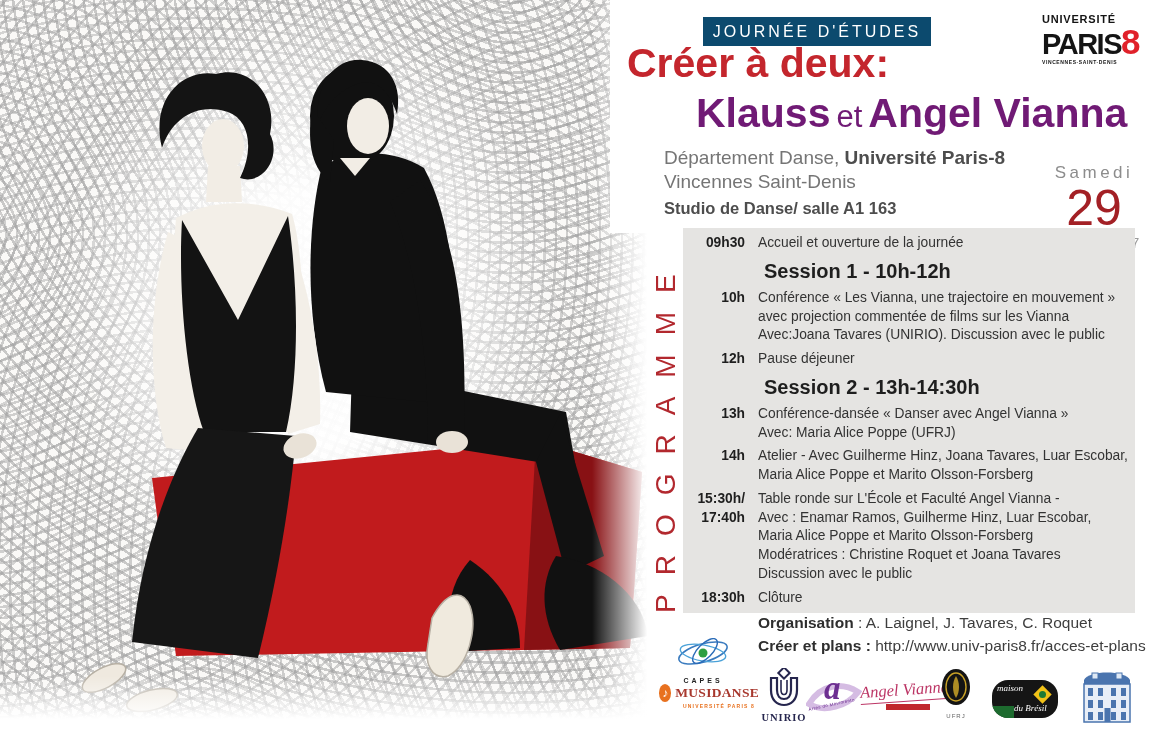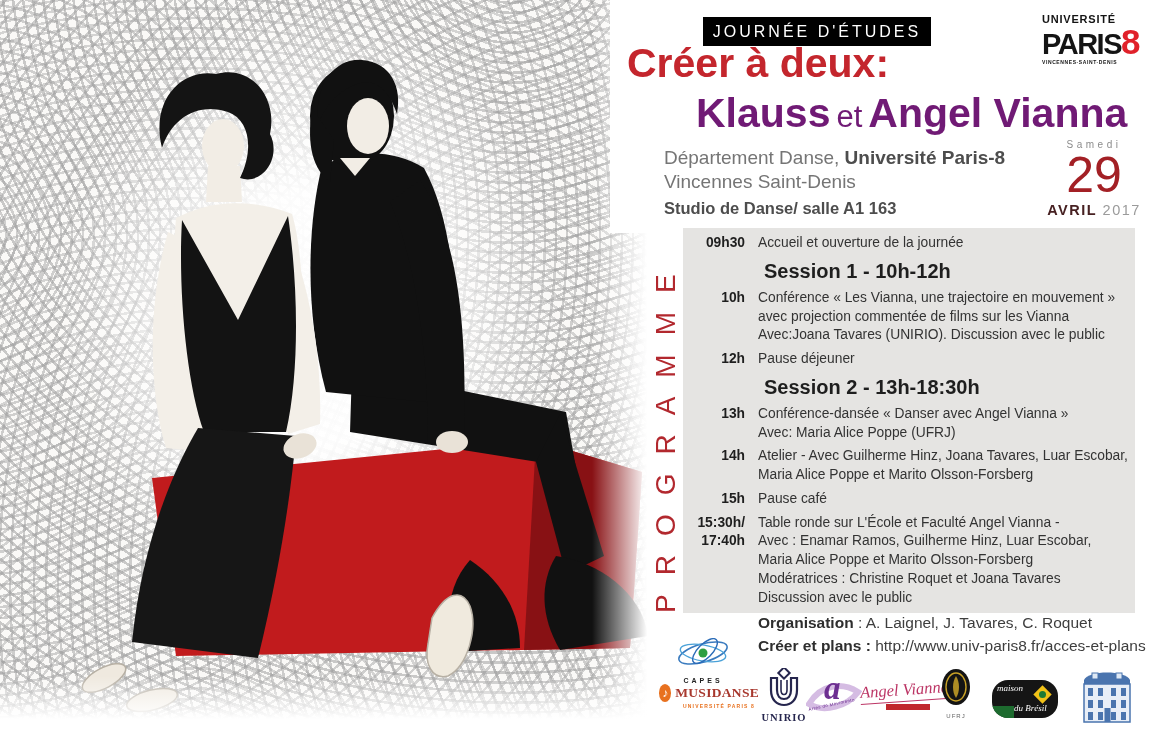--- a/index.html
+++ b/index.html
@@ -21,38 +21,38 @@
   .fade-bottom { position:absolute; left:0; bottom:0; width:655px; height:55px;
     background:linear-gradient(rgba(255,255,255,0), #ffffff 78%); }
   .fade-right { position:absolute; left:592px; top:0; width:63px; height:731px;
     background:linear-gradient(90deg, rgba(255,255,255,0), #ffffff 88%); }
   .scene { position:absolute; left:0; top:0; width:655px; height:731px; }
 
   
   .white-top { position:absolute; left:610px; top:0; width:562px; height:233px; background:#ffffff; }
 
   
-  .badge { position:absolute; left:703px; top:17px; width:228px; height:29px; background:#000000;
+  .badge { position:absolute; left:703px; top:17px; width:228px; height:29px; background:#0c4a6e;
     color:#ffffff; font-size:16px; letter-spacing:3px; line-height:29px; text-align:center; }
   .p8-logo { position:absolute; left:1042px; top:14px; width:110px; line-height:1; }
   .p8-top { font-size:11px; font-weight:bold; letter-spacing:.8px; color:#141414; }
   .p8-main { font-size:29px; font-weight:bold; letter-spacing:-1.5px; color:#141414; line-height:.95; }
   .p8-eight { font-size:35px; color:#e0212a; letter-spacing:0; }
   .p8-sub { font-size:5px; font-weight:bold; letter-spacing:.6px; color:#141414; margin-top:1px; }
 
   .title-l1 { position:absolute; left:627px; top:40px; font-size:41px; font-weight:bold; color:#c4262d; }
   .title-l2 { position:absolute; left:696px; top:90px; font-size:41px; font-weight:bold; color:#701a75; white-space:nowrap; }
   .title-et { font-weight:400; font-size:31px; margin:0 6px; }
 
   .subtitle { position:absolute; left:664px; top:146px; font-size:19px; color:#757575; line-height:1.28; }
   .subtitle b { color:#4d4d4d; }
   .subtitle .room { font-size:16.5px; font-weight:bold; color:#4d4d4d; margin-top:3px; }
 
   .date-block { position:absolute; left:1042px; top:139px; width:104px; text-align:center; }
-  .date-weekday { font-size:10px; letter-spacing:3.5px; color:#8c8c8c; font-weight:500; }
+  .date-weekday { font-size:17px; letter-spacing:3.5px; color:#8c8c8c; font-weight:500;margin-top:24px; }
   .date-day { font-size:50px; color:#a32025; line-height:1.02; }
   .date-my { font-size:14.5px; letter-spacing:1.5px; margin-top:1px; white-space:nowrap; }
   .date-month { font-weight:bold; color:#472122; }
   .date-year { color:#9b9b9b; font-weight:500; }
 
   
   .prog-label { position:absolute; left:650px; top:233px; height:380px;
     writing-mode:vertical-rl; transform:rotate(180deg);
     font-size:28px; letter-spacing:19px; color:#b2282e; font-weight:500; }
   .prog-box { position:absolute; left:683px; top:228px; width:452px; height:385px;
@@ -200,21 +200,21 @@
 
     <div class="prow">
       <div class="ptime">
           <div>12h</div>
         </div>
       <div class="pdesc">
         <div class="ln">Pause déjeuner</div>
       </div>
     </div>
 
-    <div class="psession">Session 2 - 13h-18:30h</div>
+    <div class="psession">Session 2 - 13h-14:30h</div>
 
     <div class="prow">
       <div class="ptime">
           <div>13h</div>
         </div>
       <div class="pdesc">
         <div class="ln">Conférence-dansée « Danser avec Angel Vianna »</div>
         <div class="ln">Avec: Maria Alice Poppe (UFRJ)</div>
       </div>
     </div>
@@ -222,28 +222,20 @@
     <div class="prow">
       <div class="ptime">
           <div>14h</div>
         </div>
       <div class="pdesc">
         <div class="ln">Atelier - Avec Guilherme Hinz, Joana Tavares, Luar Escobar,</div>
         <div class="ln">Maria Alice Poppe et Marito Olsson-Forsberg</div>
       </div>
     </div>
 
-    <div class="prow">
-      <div class="ptime">
-          <div>15h</div>
-        </div>
-      <div class="pdesc">
-        <div class="ln">Pause café</div>
-      </div>
-    </div>
 
     <div class="prow">
       <div class="ptime">
         <div>15:30h/</div>
         <div>17:40h</div>
       </div>
       <div class="pdesc">
         <div class="ln">Table ronde sur L'École et Faculté Angel Vianna -</div>
         <div class="ln">Avec : Enamar Ramos, Guilherme Hinz, Luar Escobar,</div>
         <div class="ln">Maria Alice Poppe et Marito Olsson-Forsberg</div>

